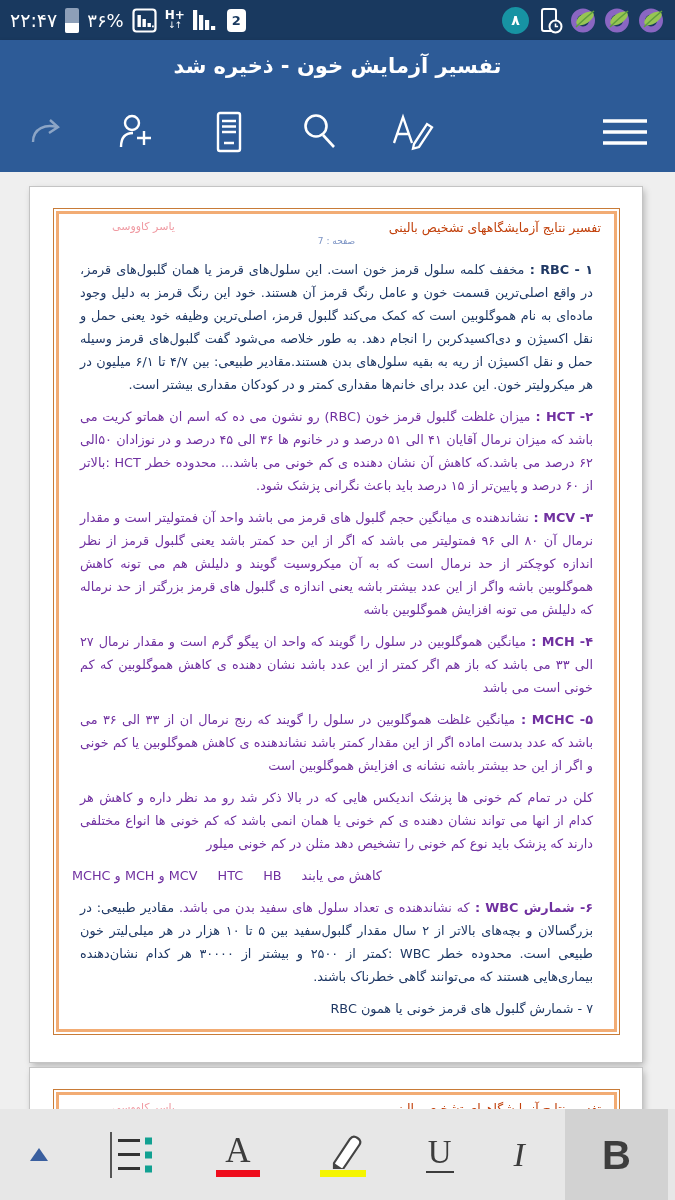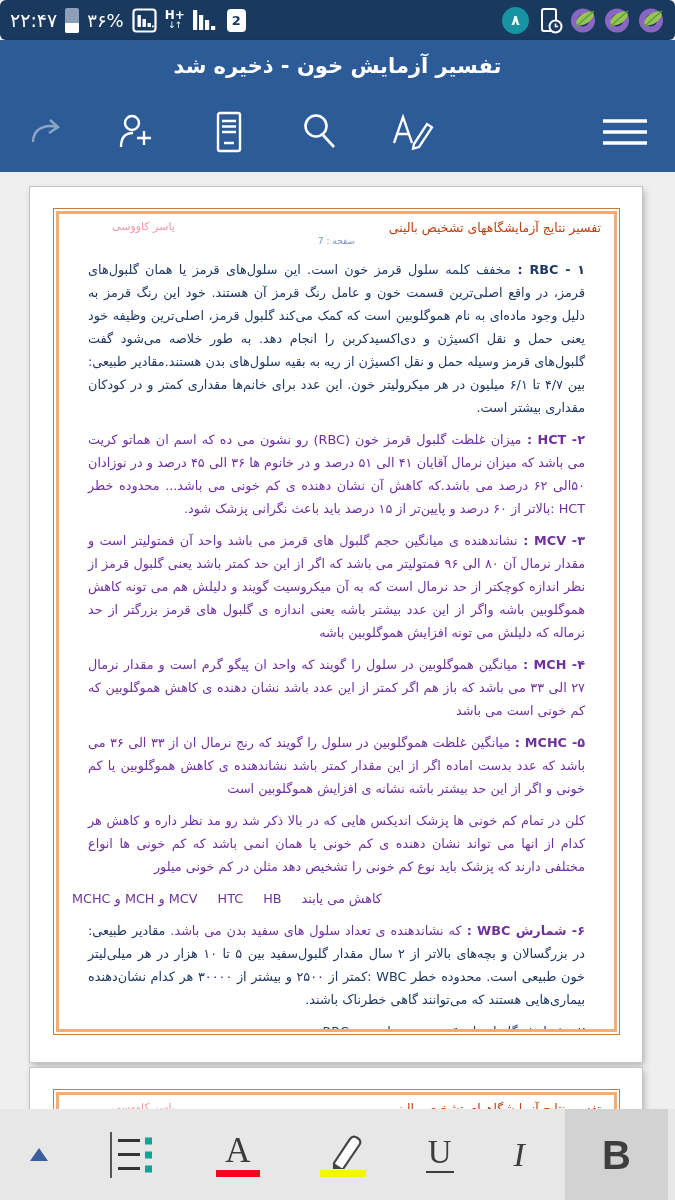--- a/index.html
+++ b/index.html
@@ -2,21 +2,21 @@
 <html style="--statusbg: #19395F; --appbg: #2D5B97; --navy: #1F3864; --purple: #7030A0; --red: #EE0C1C; --yellow: #F5F500;"><head>
 <meta charset="utf-8">
 <style>
   html,body{margin:0;padding:0;}
   body{width:675px;height:1200px;overflow:hidden;background:#000;
        font-family:"DejaVu Sans",sans-serif;}
   .screen{width:675px;height:1200px;display:flex;flex-direction:column;background:#F0F0F0;}
 
   
   .statusbar{height:40px;background:var(--statusbg);color:#fff;display:flex;align-items:center;
-             padding:0 10px;gap:8px;flex:0 0 auto;border-radius:6px;}
+             padding:0 10px;gap:8px;flex:0 0 auto;}
   .sb-time{font-size:19px;letter-spacing:1px;}
   .battery{width:14px;height:25px;border-radius:2px;position:relative;overflow:hidden;background:#8d9fb8;}
   .battery:after{content:"";position:absolute;left:0;bottom:0;width:100%;height:38%;background:#fff;}
   .battery:before{content:"";position:absolute;top:-3px;left:4px;width:6px;height:3px;background:#8d9fb8;}
   .sb-pct{font-size:18px;}
   .hplus{display:flex;flex-direction:column;align-items:center;line-height:1;margin-top:-2px;}
   .hplus .t{font-size:12px;font-weight:bold;}
   .hplus .a{font-size:9px;letter-spacing:-1px;}
   .simbadge{width:19px;height:23px;background:#fff;border-radius:4px;color:var(--statusbg);
             font-size:13px;font-weight:bold;display:flex;align-items:center;justify-content:center;}
@@ -40,21 +40,21 @@
   .page2{top:896px;height:260px;}
   .obox{position:absolute;left:23px;right:22px;top:21px;bottom:27px;border:1px solid #c87b37;padding:2px;}
   .page2 .obox{bottom:auto;height:300px;}
   .obox-inner{height:100%;box-sizing:border-box;border:3px solid #f2ac74;padding:4px 13px;overflow:hidden;}
   .dochead{display:flex;justify-content:space-between;align-items:flex-start;direction:rtl;margin-top:2px;}
   .dochead .htitle{color:#c2410c;font-size:12.5px;margin-left:108px;}
   .dochead .author{color:#f09aa2;font-size:11px;margin-left:40px;}
   .pagelabel{text-align:center;color:#7b93c4;font-size:9px;margin-top:1px;}
   .doctitle{text-align:center;color:#1778d2;font-size:20px;font-weight:bold;margin-top:3px;}
   .paras{direction:rtl;text-align:justify;font-size:12.8px;line-height:23px;margin-top:12px;}
-  .paras p{margin:9px 16px;}
+  .paras p{margin:9px 8px;}
   .navy{color:var(--navy);} .purple{color:var(--purple);} .b{font-weight:bold;}
   .acro{direction:ltr;display:flex;gap:20px;color:var(--purple);}
 
   
   .btoolbar{height:91px;flex:0 0 auto;display:flex;background:#E7E7E7;}
   .bt-left{flex:1;display:flex;align-items:center;justify-content:space-between;padding:0 40px 0 30px;}
   .bt-bold{width:103px;background:#D2D2D2;display:flex;align-items:center;justify-content:center;
            border-right:7px solid #E7E7E7;}
   .tbtn{background:none;border:none;padding:0;cursor:pointer;display:flex;flex-direction:column;
         align-items:center;}

